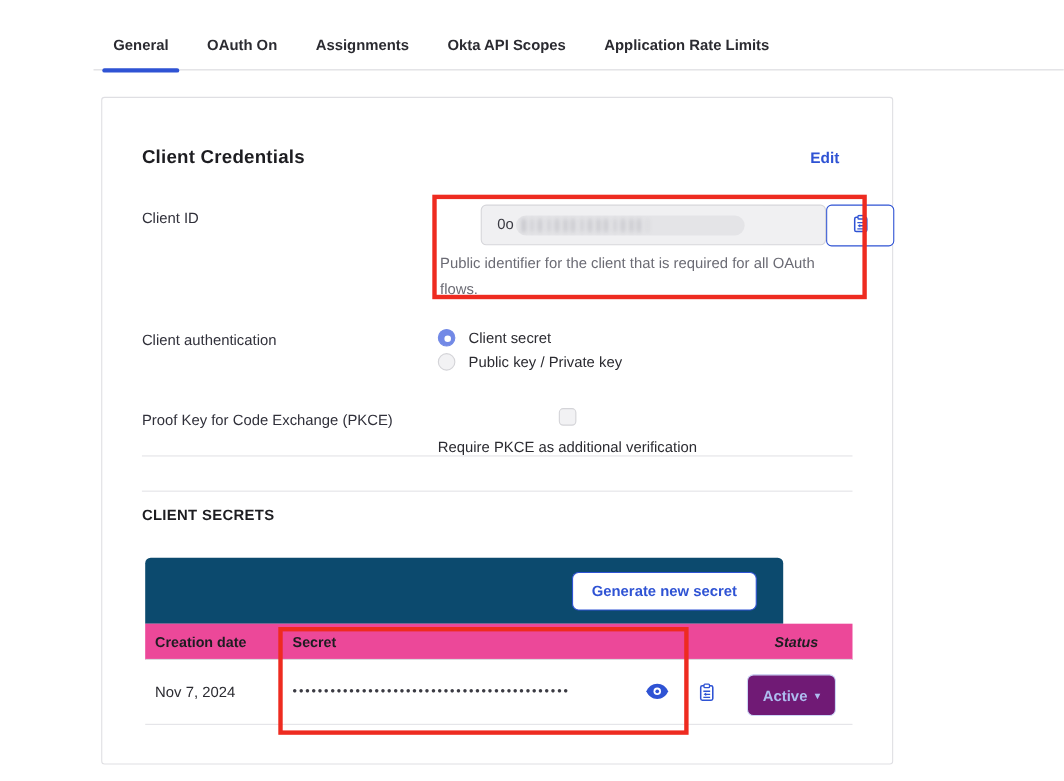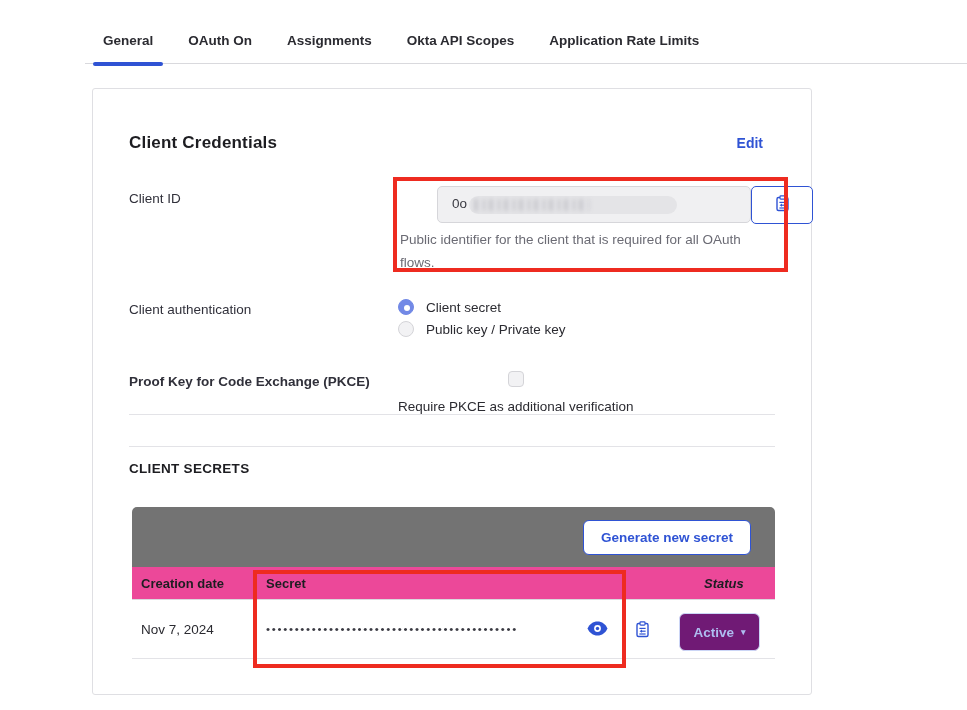--- a/index.html
+++ b/index.html
@@ -40,21 +40,21 @@
   .radio.selected::after { content: ""; position: absolute; left: 5px; top: 5px; width: 6px; height: 6px; border-radius: 50%; background: #fff; }
   .checkbox { border-radius: 4px; background: #f2f2f4; border: 1px solid #d4d4d8; cursor: pointer; }
   .opt-row { position: absolute; display: flex; align-items: center; gap: 12px; }
   .opt-label { font-size: 13.5px; color: #2b2b31; cursor: pointer; }
 
   .divider { position: absolute; left: 36px; width: 646px; height: 1px; background: #e3e3e7; }
 
   .secrets-heading { position: absolute; left: 36px; top: 372px; font-size: 13.5px; font-weight: 700; color: #1d1d21; letter-spacing: .3px; }
 
   
-  .toolbar { position: absolute; left: 39px; top: 418px; width: 643px; height: 60px; background: #737373; border-radius: 5px 5px 0 0; }
+  .toolbar { position: absolute; left: 39px; top: 418px; width: 580px; height: 60px; background: #0c4a6e; border-radius: 5px 5px 0 0; }
   .gen-btn { position: absolute; right: 24px; top: 13px; height: 35px; padding: 0 17px; background: #fff; border: 1px solid #2f53d4; border-radius: 6px; color: #2f53d4; font-size: 13.5px; font-weight: 700; display: flex; align-items: center; cursor: pointer; font-family: "Liberation Sans", sans-serif; }
 
   .thead { position: absolute; left: 39px; top: 478px; width: 643px; height: 33px; background: #ec4899; border-bottom: 1px solid #dadade; }
   .th { position: absolute; top: 9px; font-size: 13px; font-weight: 700; color: #1d1d21; }
   .th-date { left: 9px; }
   .th-secret { left: 134px; }
   .th-status { left: 572px; font-style: italic; }
 
   .trow { position: absolute; left: 39px; top: 512px; width: 643px; height: 58px; background: #fff; border-bottom: 1px solid #e3e3e7; }
   .td-date { position: absolute; left: 9px; top: 21px; font-size: 13.5px; color: #2b2b31; }
@@ -108,21 +108,21 @@
 
   <div class="opt-row" style="left:305px; top:210px;">
     <span class="radio selected"></span>
     <span class="opt-label">Client secret</span>
   </div>
   <div class="opt-row" style="left:305px; top:232px;">
     <span class="radio"></span>
     <span class="opt-label">Public key / Private key</span>
   </div>
 
-  <div class="field-label" style="left:36px; top:285px;font-weight:bold;">Proof Key for Code Exchange (PKCE)</div>
+  <div class="field-label" style="left:36px; top:285px;">Proof Key for Code Exchange (PKCE)</div>
   <div class="opt-row" style="left:305px; top:282px;flex-direction:column;">
     <span class="checkbox"></span>
     <span class="opt-label">Require PKCE as additional verification</span>
   </div>
 
   <div class="divider" style="top:325px;"></div>
   <div class="divider" style="top:357px;"></div>
 
   <h3 class="secrets-heading">CLIENT SECRETS</h3>
 

